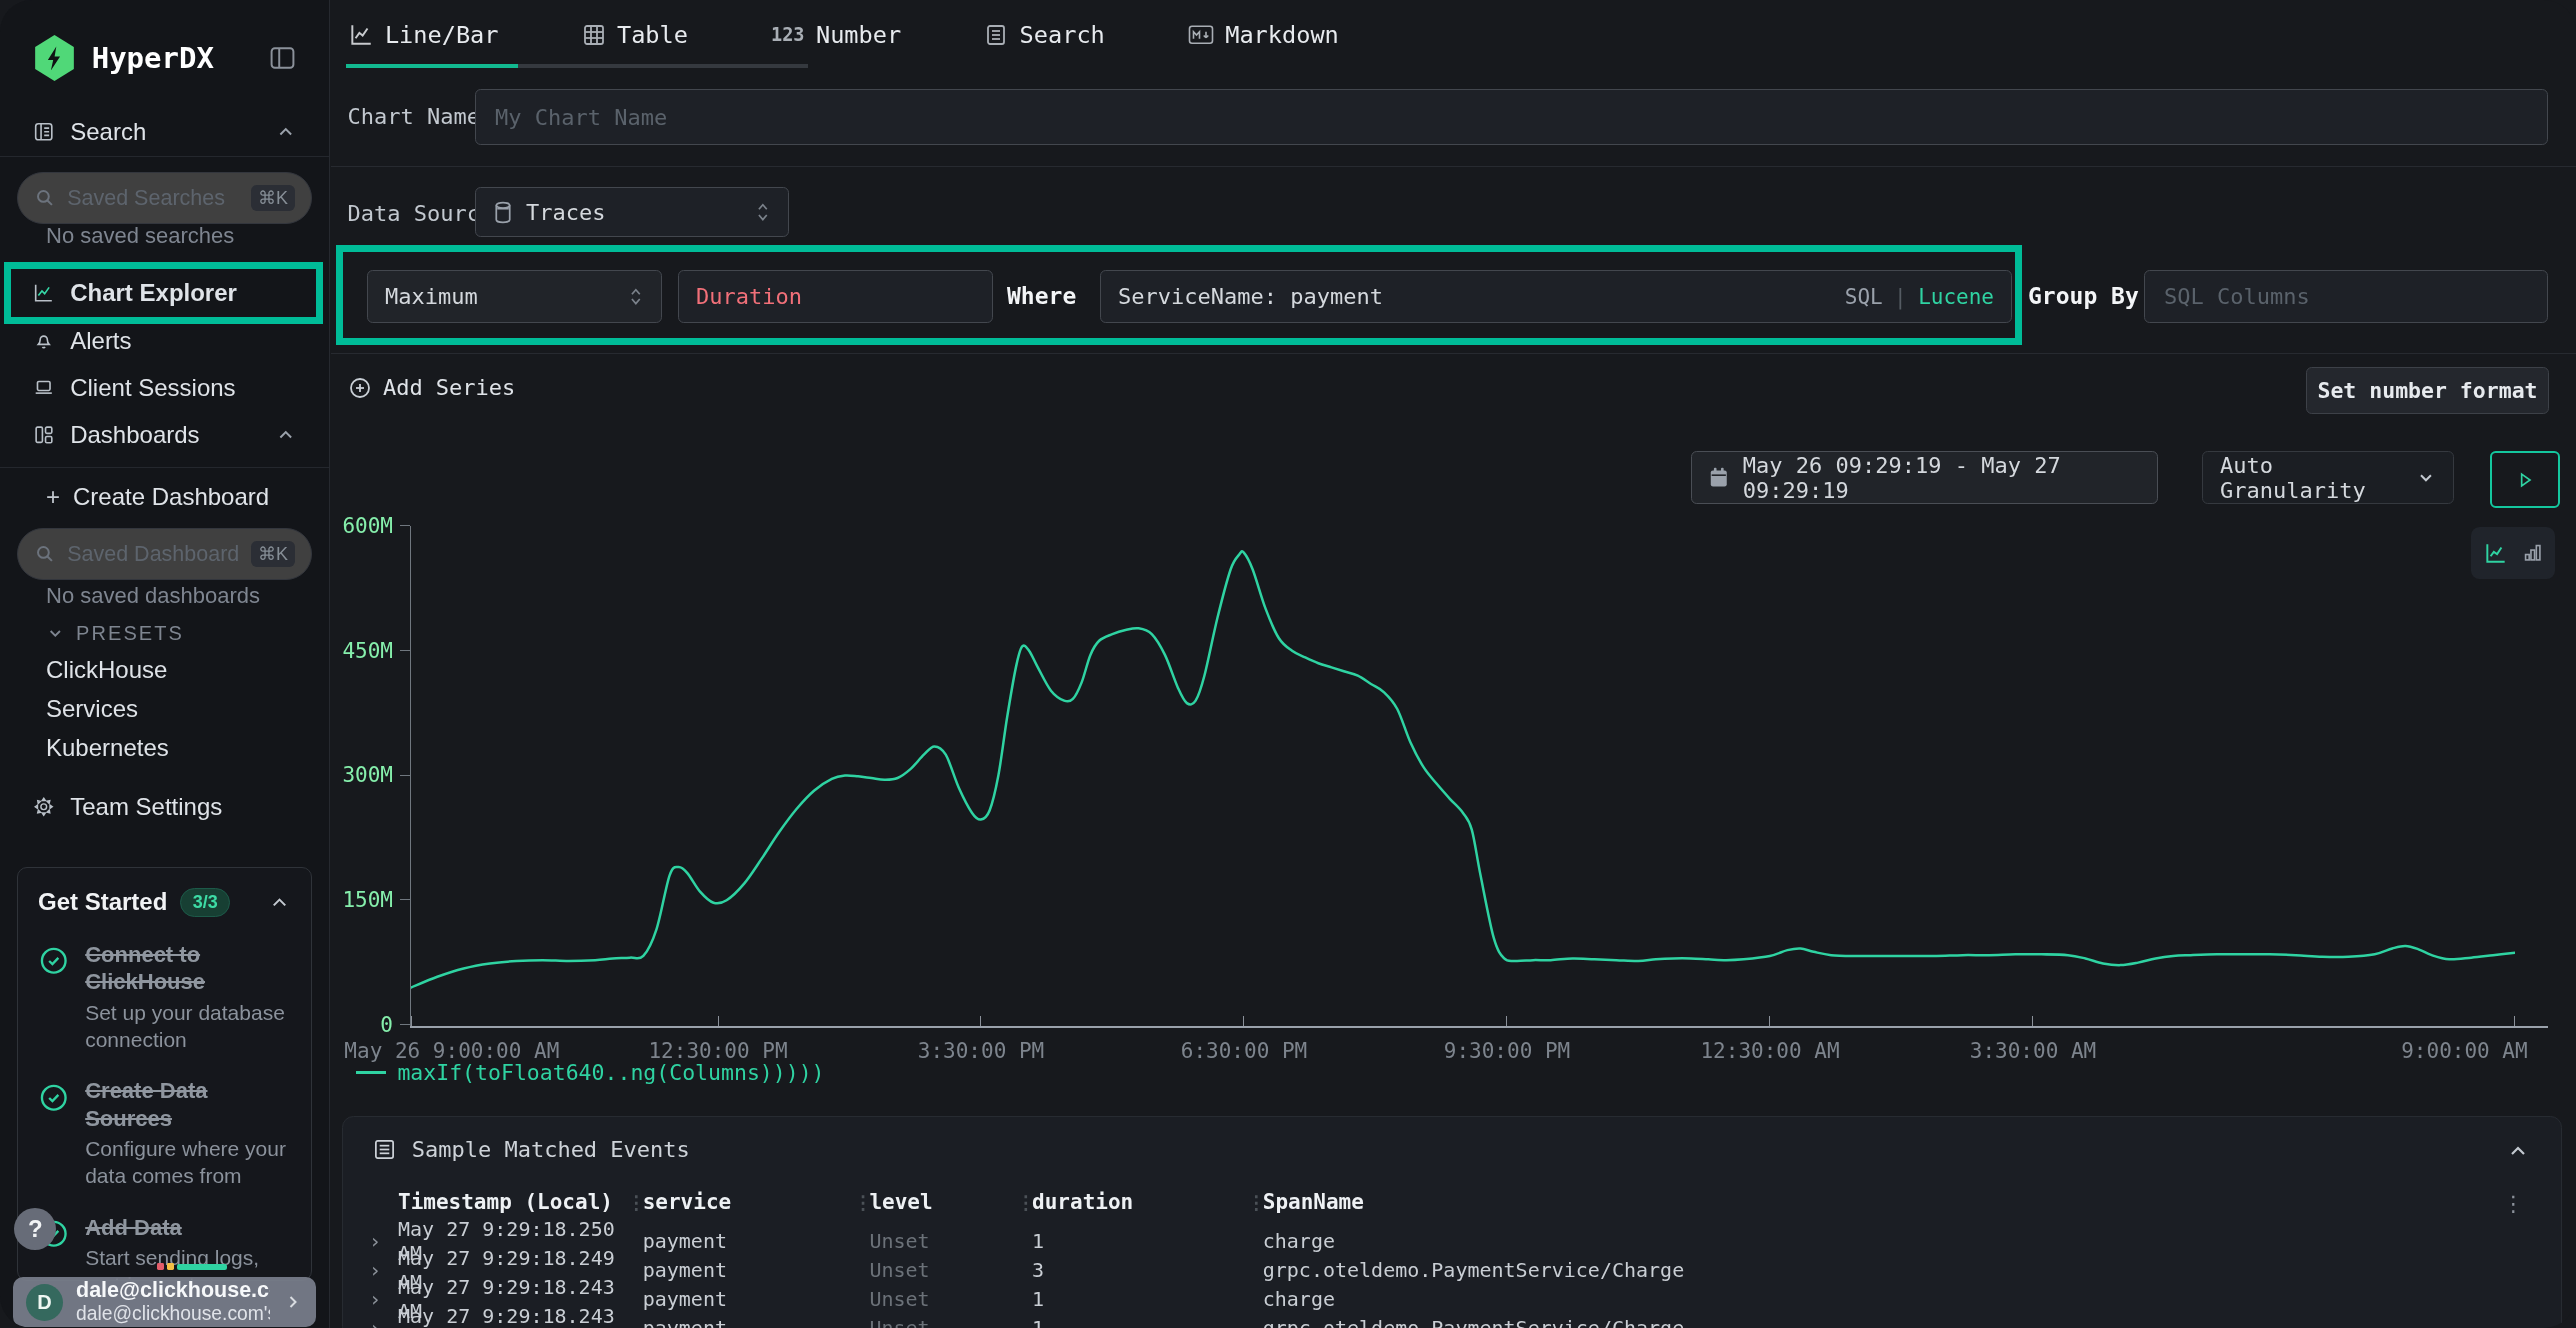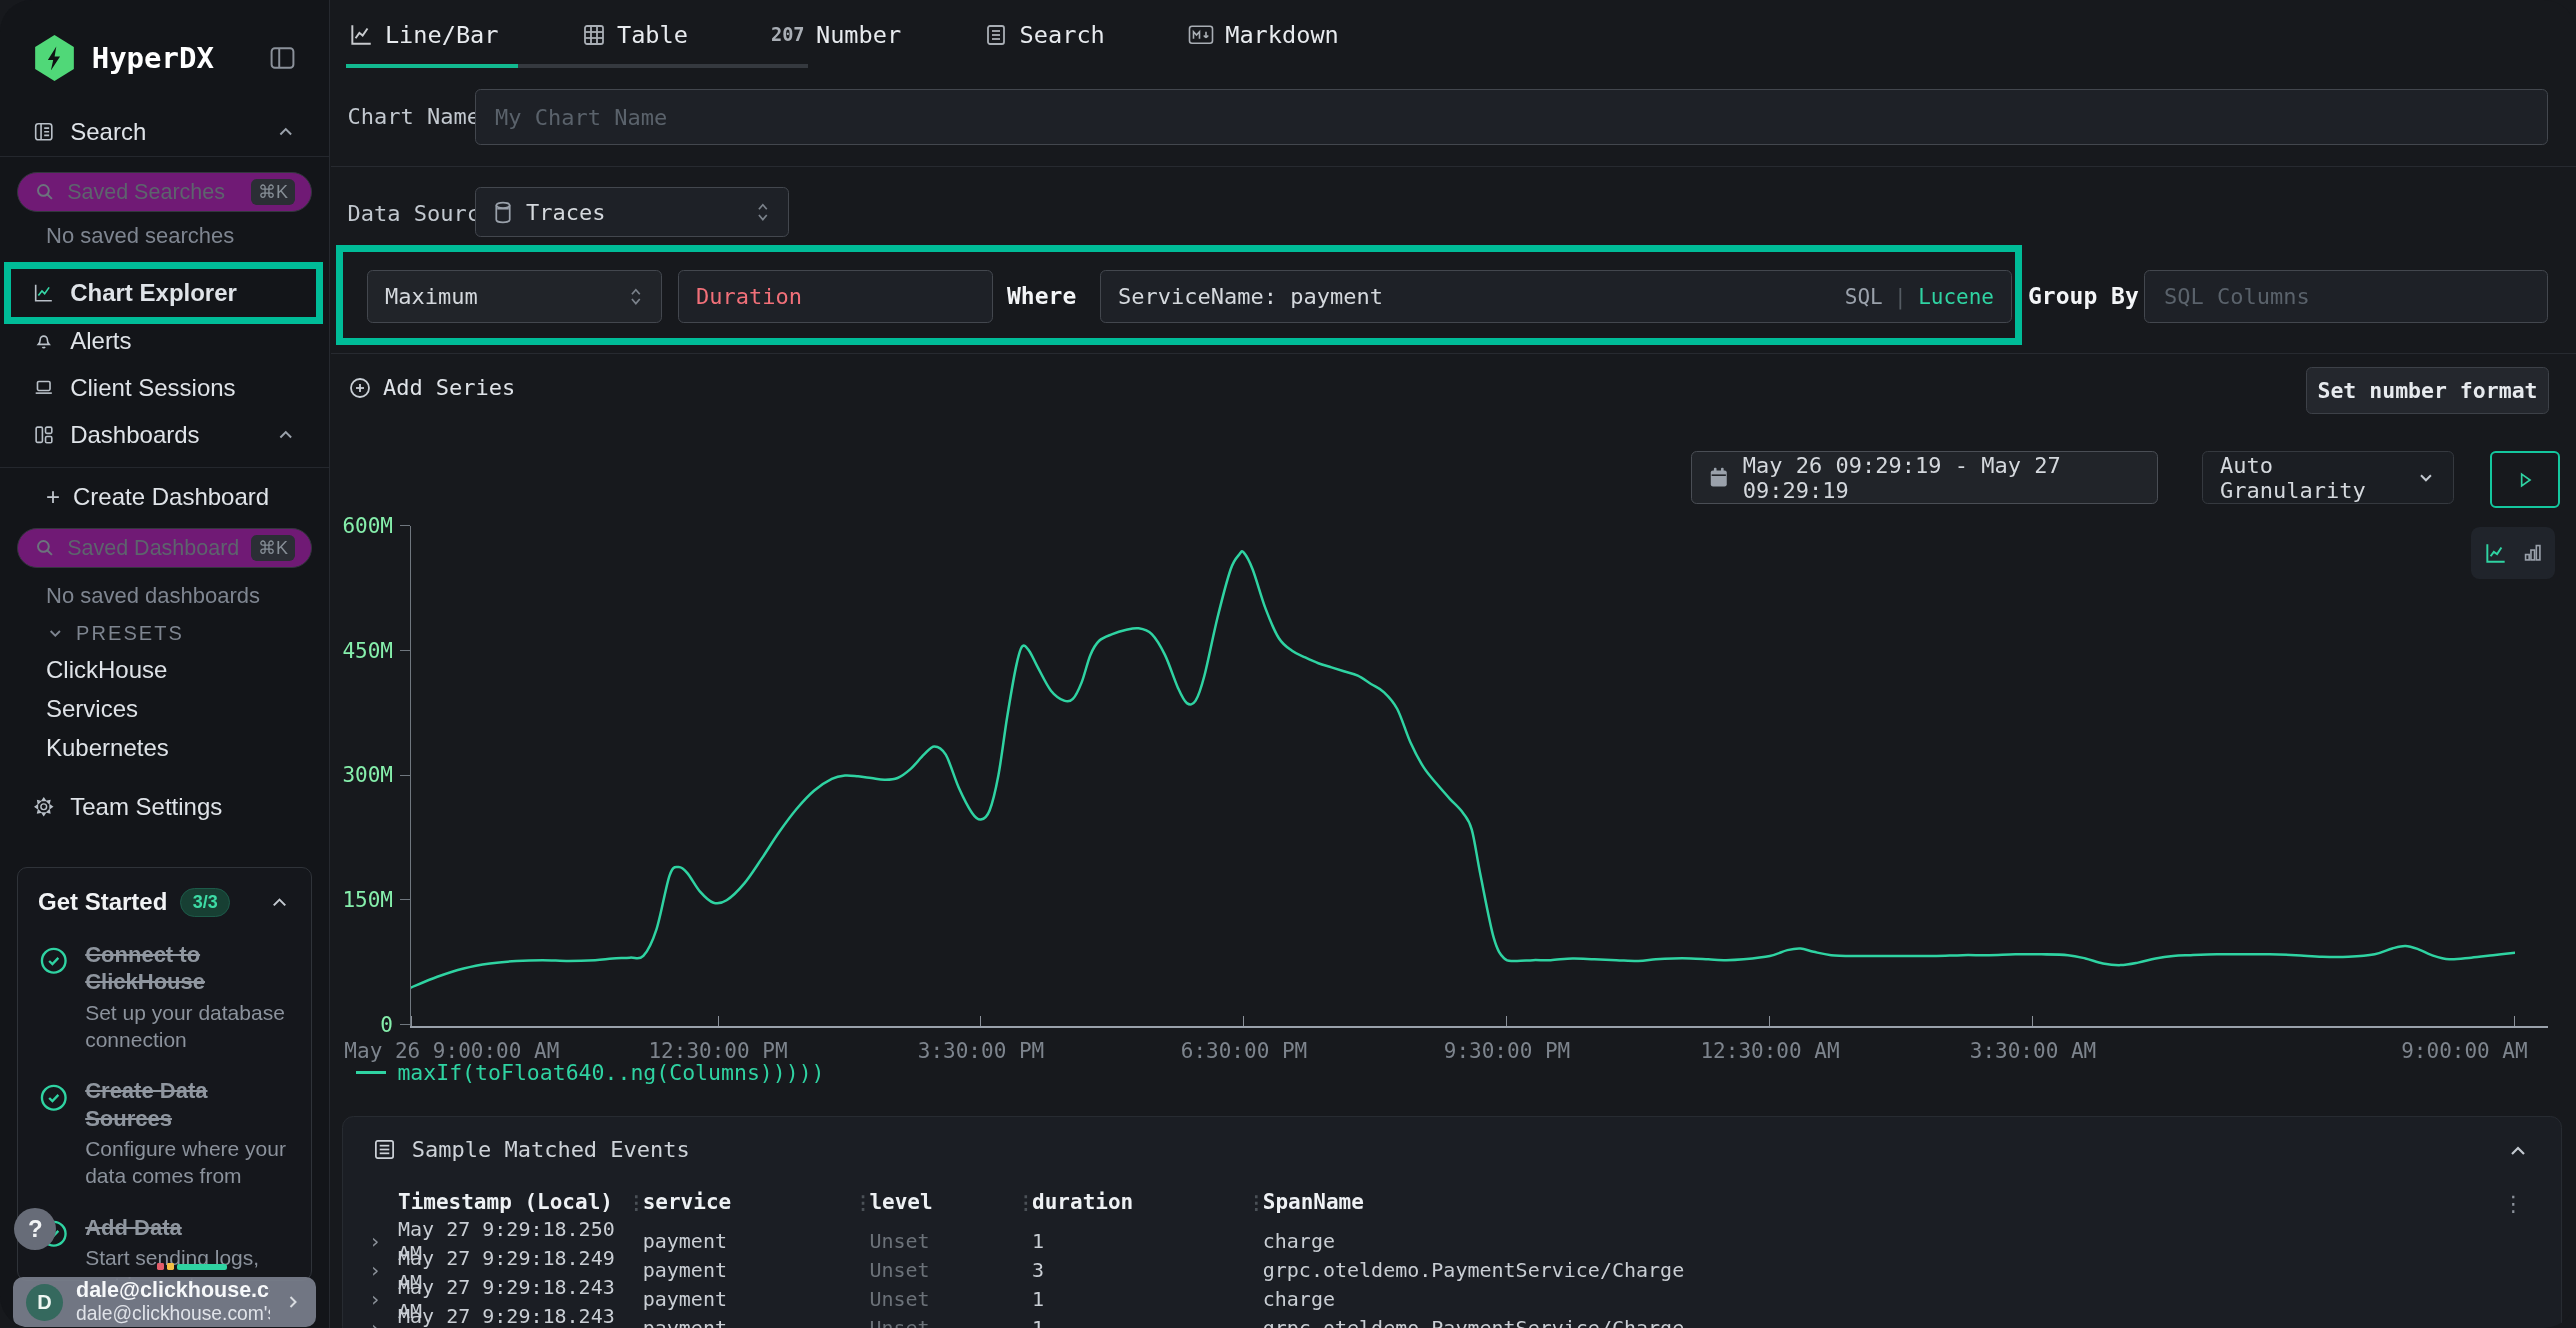--- a/index.html
+++ b/index.html
@@ -5,21 +5,21 @@
   html,body{margin:0;padding:0;background:#17191d;}
   #app{position:relative;width:2576px;height:1328px;overflow:hidden;background:#17191d;
        font-family:"DejaVu Sans Mono",monospace;color:#d6dadf;border-radius:32px;}
   .abs{position:absolute;}
   
   #sidebar{position:absolute;left:0;top:0;width:329px;height:1328px;background:#131519;
            border-right:1.4px solid #26292f;font-family:"Liberation Sans",sans-serif;}
   .srow{position:absolute;left:0;width:329px;display:flex;align-items:center;gap:15.7px;padding:0 33px;box-sizing:border-box;}
   .srow .lbl{font-size:24px;font-weight:500;color:#dfe3e8;}
   .sdivider{position:absolute;left:0;width:329px;height:1.4px;background:#24272d;}
-  .pill{position:absolute;left:17px;width:295px;height:40px;border-radius:715px;background:#701a75;
+  .pill{position:absolute;left:17px;width:295px;height:52px;border-radius:715px;background:#404040;
         border:1.4px solid #33363d;display:flex;align-items:center;gap:10px;padding:0 15.7px;box-sizing:border-box;}
   .pill input{flex:1;background:transparent;border:none;outline:none;color:#9aa1ab;font-size:21.5px;
               font-family:"Liberation Sans",sans-serif;min-width:0;}
   .pill input::placeholder{color:#5d646d;}
   .kbd{background:#2b2e35;border-radius:5.7px;padding:2.1px 7.2px;font-size:18px;color:#868e96;}
   .muted{color:#7e8590;font-size:22px;}
   .navitem{cursor:pointer;}
   .teal{color:#36d9a8;}
   .chev{width:21.5px;height:21.5px;flex:none;}
   
@@ -298,21 +298,21 @@
               <rect x="3" y="3" width="18" height="18" rx="2"></rect>
               <line x1="3" y1="9" x2="21" y2="9"></line>
               <line x1="3" y1="15" x2="21" y2="15"></line>
               <line x1="9" y1="3" x2="9" y2="21"></line>
               <line x1="15" y1="3" x2="15" y2="21"></line>
             </svg>
           </span>
         <span>Table</span>
       </div>
       <div class="tab">
-        <span class="ticon" style="font-size:18.6px;font-weight:bold;color:#c3c9d0;">207</span>
+        <span class="ticon" style="font-size:18.6px;font-weight:bold;color:#c3c9d0;">123</span>
         <span>Number</span>
       </div>
       <div class="tab">
         <span class="ticon">
             <svg width="24" height="24" viewBox="0 0 24 24" fill="none" stroke="#c3c9d0" stroke-width="1.8">
               <rect x="4" y="3" width="16" height="18" rx="2"></rect>
               <line x1="8" y1="8" x2="16" y2="8"></line>
               <line x1="8" y1="12" x2="16" y2="12"></line>
               <line x1="8" y1="16" x2="16" y2="16"></line>
             </svg>

